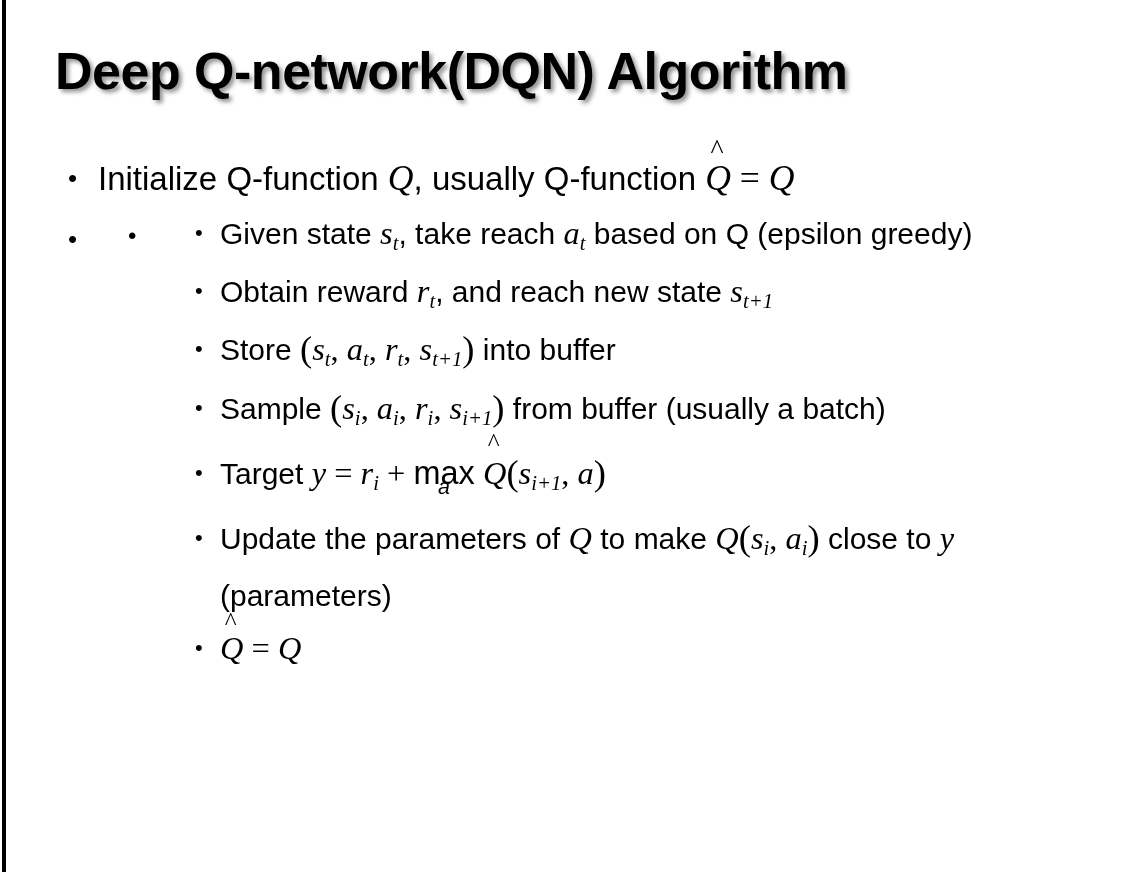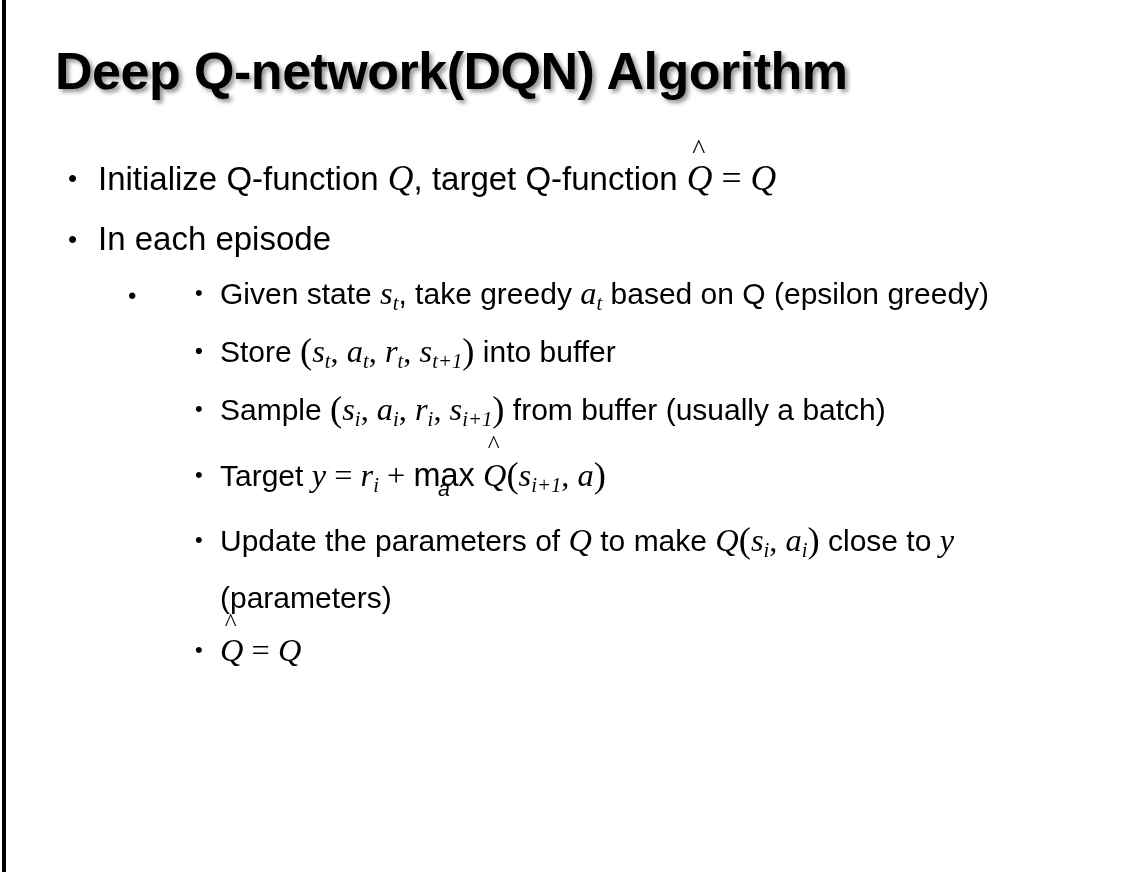--- a/index.html
+++ b/index.html
@@ -168,39 +168,39 @@
 <div id="slide">
 
   <div id="left-rule"></div>
 
   <div id="slide-title">Deep Q-network(DQN) Algorithm</div>
 
   <div id="body-list">
 
     <div class="bullet-row lvl1">
       <span class="dot">•</span>
-      <span class="txt"><span>Initialize Q-function </span><span class="m">Q</span><span>, target Q-function </span><span class="qhat"><span class="hat">^</span><span>Q</span></span><span class="mr"> = </span><span class="m">Q</span></span>
+      <span class="txt"><span>Initialize Q-function </span><span class="m">Q</span><span>, usually Q-function </span><span class="qhat"><span class="hat">^</span><span>Q</span></span><span class="mr"> = </span><span class="m">Q</span></span>
     </div>
 
     <div class="bullet-row lvl1">
       <span class="dot">•</span>
-      <span class="txt">In each episode</span>
     </div>
 
     <div class="bullet-row lvl2">
       <span class="dot">•</span>
     </div>
 
     <div class="bullet-row lvl3">
       <span class="dot">•</span>
-      <span class="txt"><span>Given state </span><span class="m"><span>s</span><sub>t</sub></span><span>, take greedy </span><span class="m"><span>a</span><sub>t</sub></span><span> based on Q (epsilon greedy)</span></span>
-    </div>
-
-    <div class="bullet-row lvl3">
-      <span class="dot">•</span>
+      <span class="txt"><span>Given state </span><span class="m"><span>s</span><sub>t</sub></span><span>, take reach </span><span class="m"><span>a</span><sub>t</sub></span><span> based on Q (epsilon greedy)</span></span>
+    </div>
+
+    <div class="bullet-row lvl3">
+      <span class="dot">•</span>
+      <span class="txt"><span>Obtain reward </span><span class="m"><span>r</span><sub>t</sub></span><span>, and reach new state </span><span class="m"><span>s</span><sub>t+1</sub></span></span>
     </div>
 
     <div class="bullet-row lvl3">
       <span class="dot">•</span>
       <span class="txt"><span>Store </span><span class="paren">(</span><span class="m"><span>s</span><sub>t</sub></span><span class="mr">, </span><span class="m"><span>a</span><sub>t</sub></span><span class="mr">, </span><span class="m"><span>r</span><sub>t</sub></span><span class="mr">, </span><span class="m"><span>s</span><sub>t+1</sub></span><span class="paren">)</span><span> into buffer</span></span>
     </div>
 
     <div class="bullet-row lvl3">
       <span class="dot">•</span>
       <span class="txt"><span>Sample </span><span class="paren">(</span><span class="m"><span>s</span><sub>i</sub></span><span class="mr">, </span><span class="m"><span>a</span><sub>i</sub></span><span class="mr">, </span><span class="m"><span>r</span><sub>i</sub></span><span class="mr">, </span><span class="m"><span>s</span><sub>i+1</sub></span><span class="paren">)</span><span> from buffer (usually a batch)</span></span>

